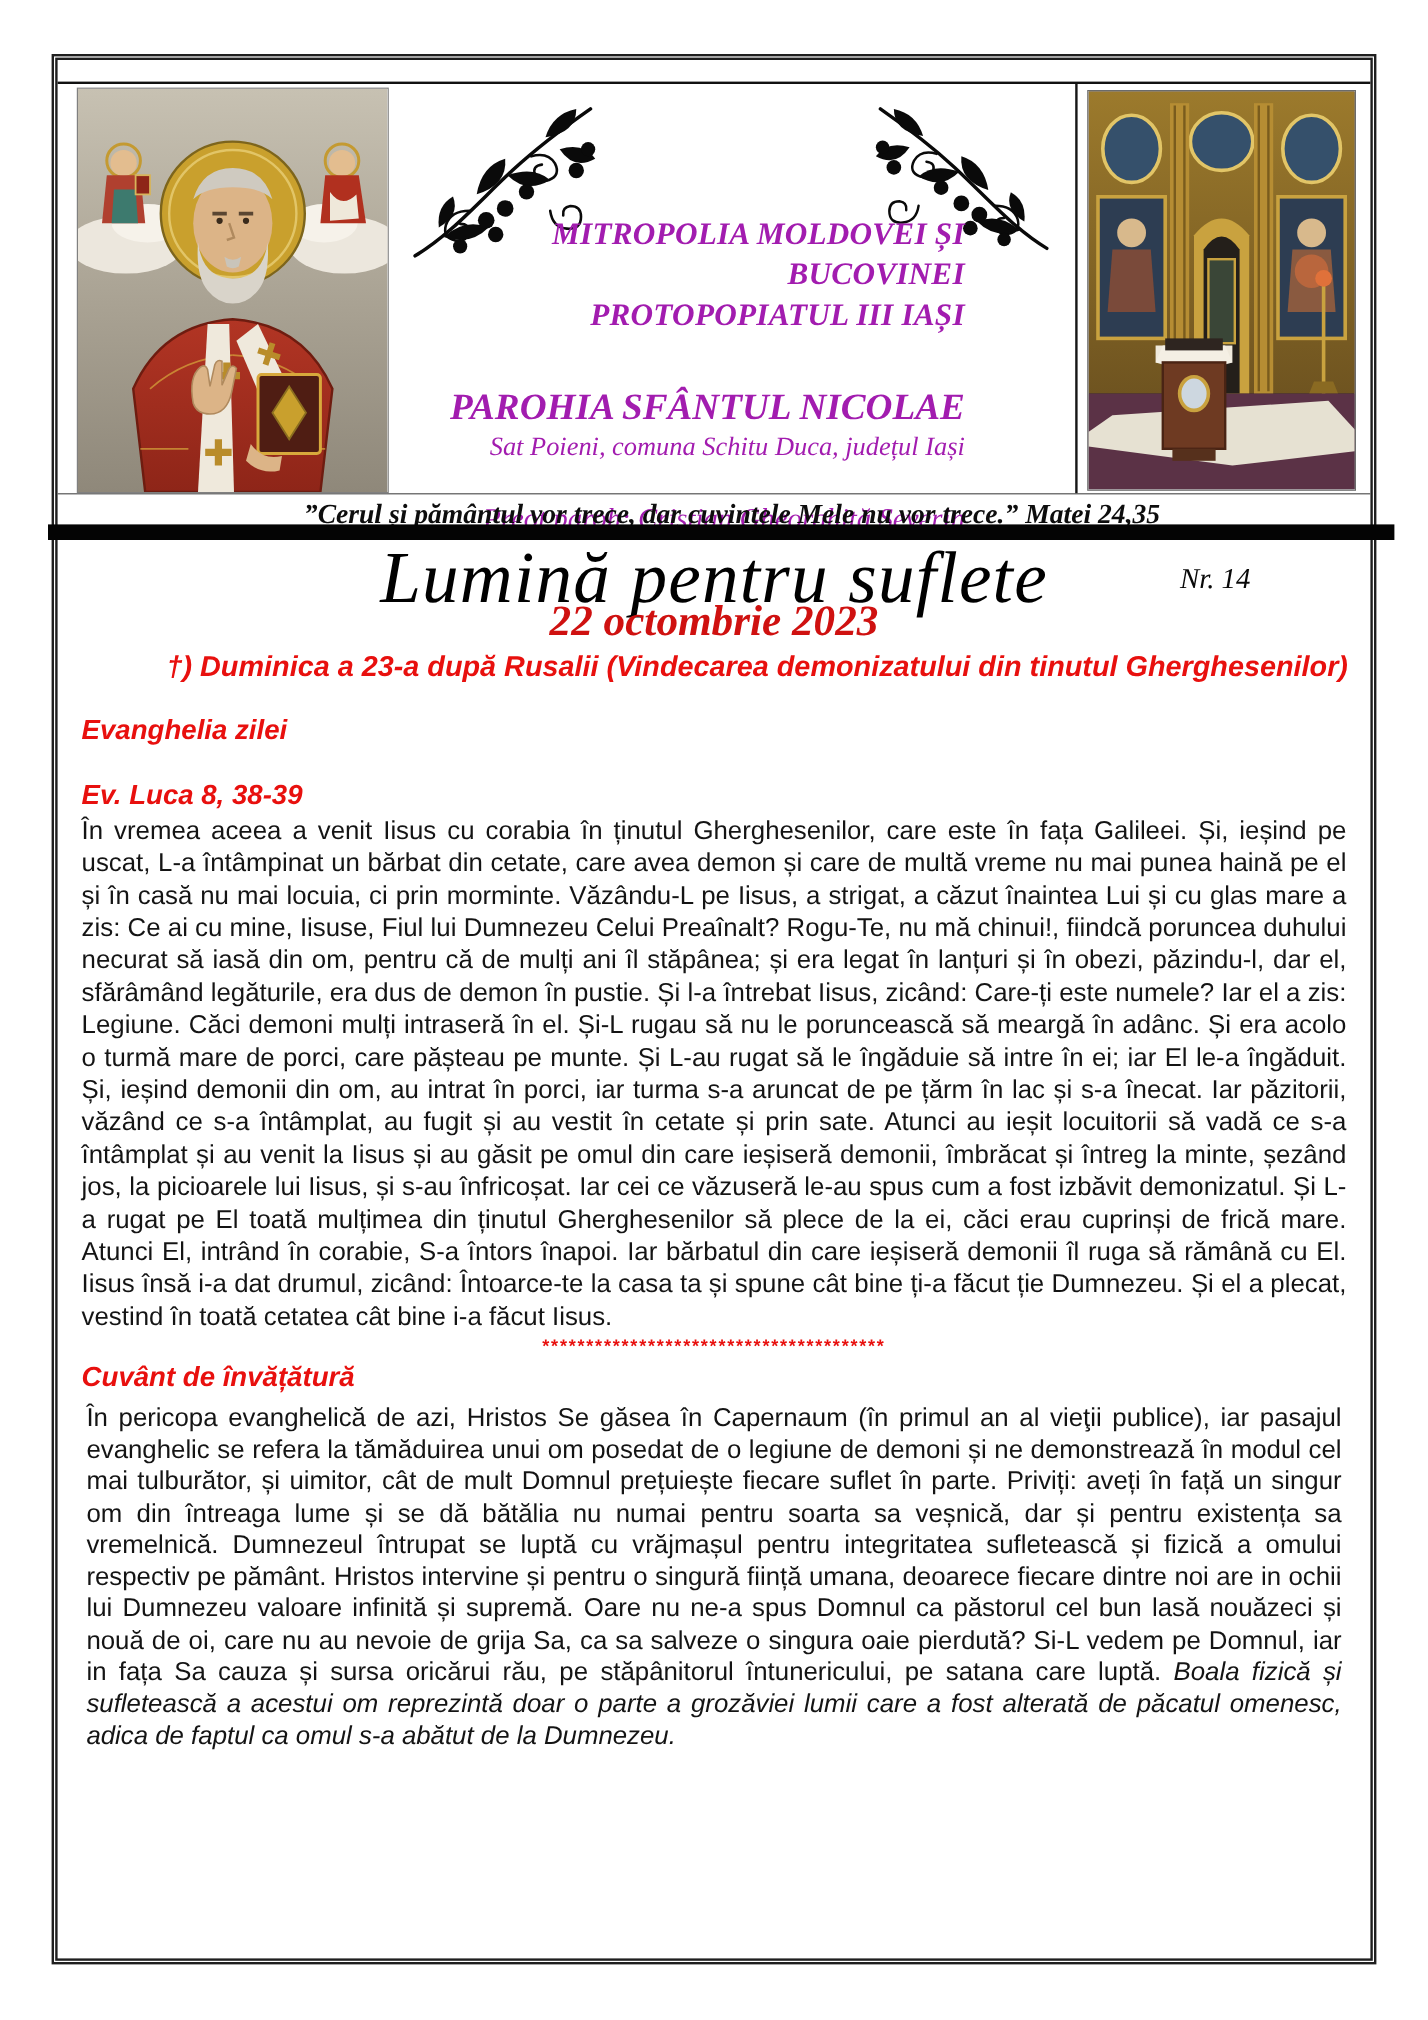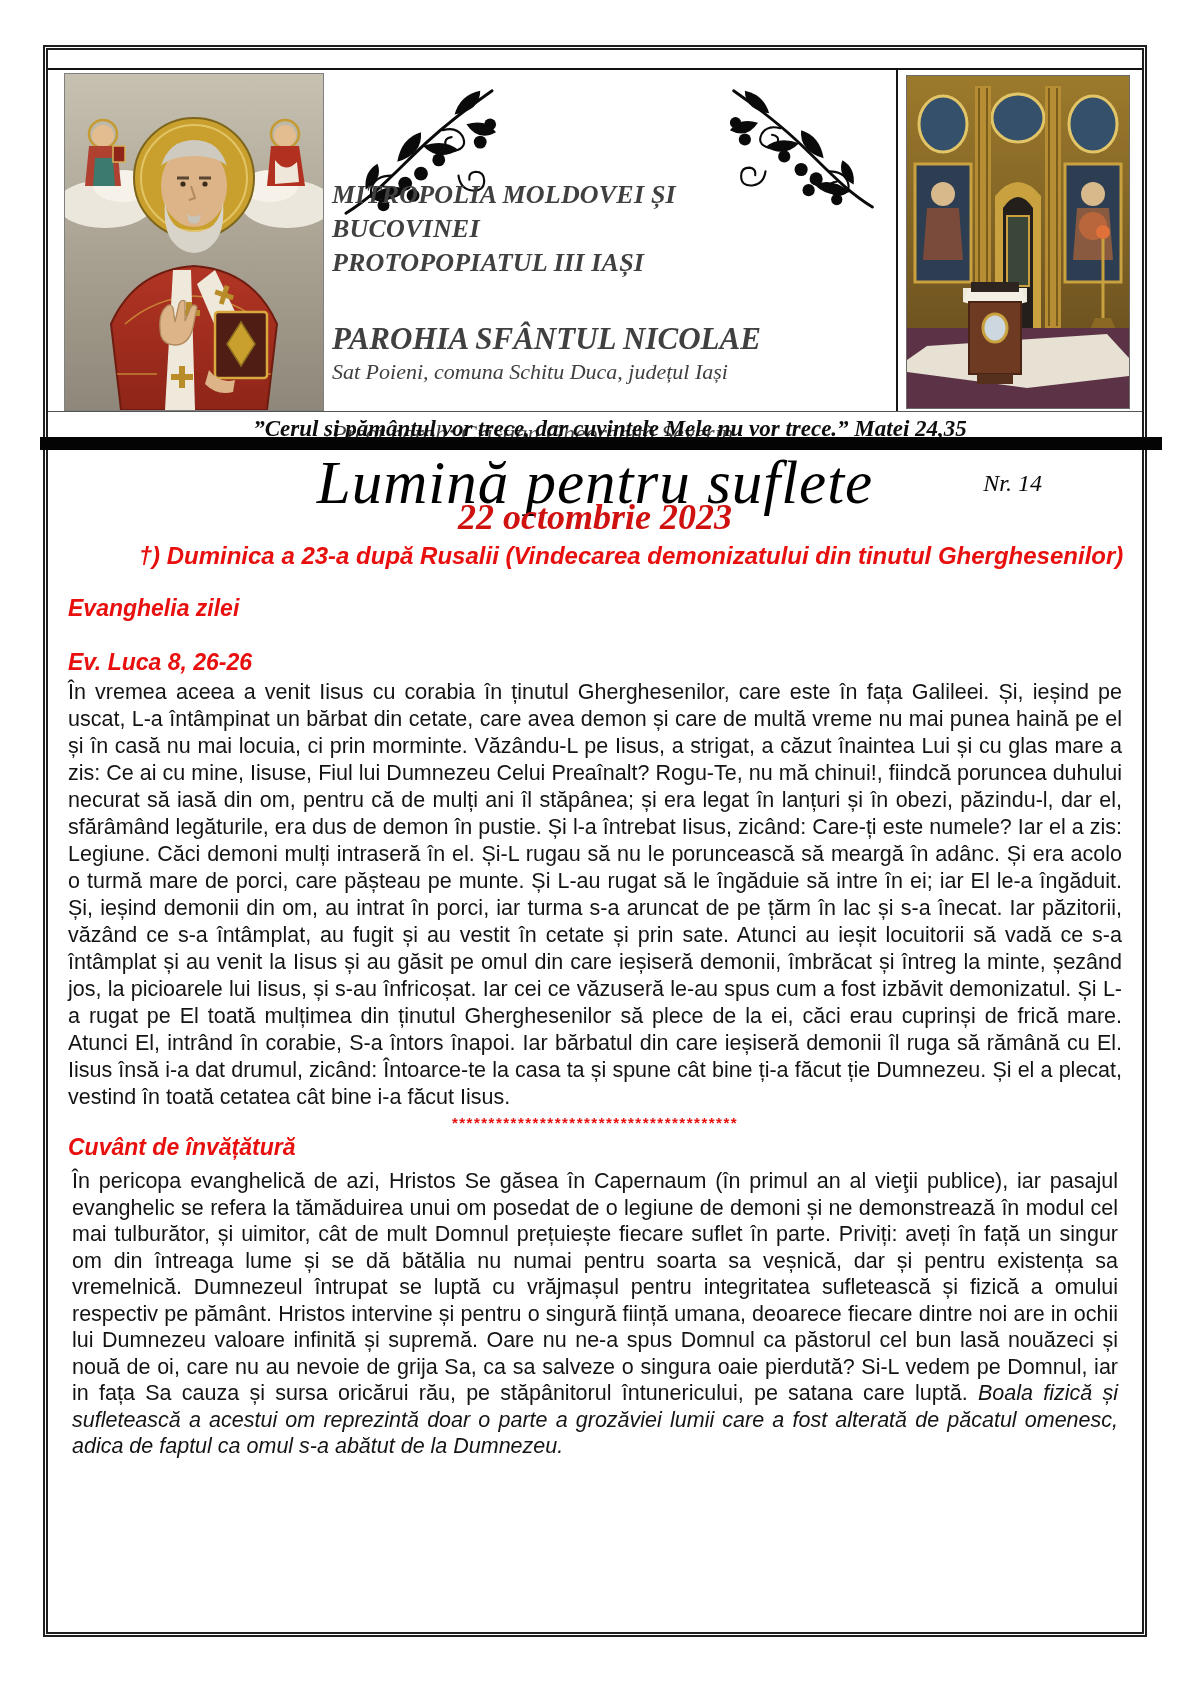--- a/index.html
+++ b/index.html
@@ -12,21 +12,21 @@
   .header{position:absolute;left:0;top:18px;width:1094px;height:344px;
           border-top:2px solid #111;border-bottom:1px solid #555;box-sizing:border-box;}
   .icon-left{position:absolute;left:16px;top:3px;width:258px;height:336px;border:1px solid #808080;overflow:hidden;}
   .center-cell{position:absolute;left:284px;top:0;width:562px;height:100%;}
   .cell-divider{position:absolute;left:848px;top:0;width:2px;height:100%;background:#161616;}
   .photo-right{position:absolute;left:858px;top:5px;width:222px;height:332px;border:1px solid #6b6b6b;overflow:hidden;}
 
   .ornament-left{position:absolute;left:8px;top:10px;width:158px;height:140px;}
   .ornament-right{position:absolute;right:16px;top:2px;width:150px;height:150px;}
 
-  .center-text{position:absolute;left:0;top:108px;width:472px;text-align:left;color:#404040;}
+  .center-text{position:absolute;left:0;top:108px;width:472px;text-align:right;color:#a21caf;}
   .org-line{font-style:italic;font-weight:bold;font-size:26px;line-height:34px;letter-spacing:.2px;}
   .parish{margin-top:42px;font-style:italic;font-weight:bold;font-size:31px;line-height:34px;}
   .address{margin-top:2px;font-style:italic;font-size:22px;line-height:28px;}
   .priest{margin-top:34px;font-style:italic;font-size:24px;}
 
   
   .quote{position:absolute;left:15px;top:366px;width:1094px;text-align:center;
          font-style:italic;font-weight:600;font-size:23px;color:#0d0d0d;}
   .black-bar{position:absolute;left:40px;top:437px;width:1122px;height:13px;background:#040404;}
 
@@ -253,21 +253,21 @@
     <div class="title-row">
       <span class="paper-title">Lumină pentru suflete</span>
       <span class="issue-no">Nr. 14</span>
     </div>
     <div class="date-line">22 octombrie 2023</div>
     <div class="sunday-line">†) Duminica a 23-a după Rusalii (Vindecarea demonizatului din tinutul Gherghesenilor)</div>
 
     <div class="content">
       <h3 class="red-h">Evanghelia zilei</h3>
       <div class="gap-lg"></div>
-      <h3 class="red-h">Ev. Luca 8, 26-26</h3>
+      <h3 class="red-h">Ev. Luca 8, 38-39</h3>
       <div class="gap-sm"></div>
       <p class="body-text">În vremea aceea a venit Iisus cu corabia în ținutul Gherghesenilor, care este în fața Galileei. Și, ieșind pe uscat, L-a întâmpinat un bărbat din cetate, care avea demon și care de multă vreme nu mai punea haină pe el și în casă nu mai locuia, ci prin morminte. Văzându-L pe Iisus, a strigat, a căzut înaintea Lui și cu glas mare a zis: Ce ai cu mine, Iisuse, Fiul lui Dumnezeu Celui Preaînalt? Rogu-Te, nu mă chinui!, fiindcă poruncea duhului necurat să iasă din om, pentru că de mulți ani îl stăpânea; și era legat în lanțuri și în obezi, păzindu-l, dar el, sfărâmând legăturile, era dus de demon în pustie. Și l-a întrebat Iisus, zicând: Care-ți este numele? Iar el a zis: Legiune. Căci demoni mulți intraseră în el. Și-L rugau să nu le poruncească să meargă în adânc. Și era acolo o turmă mare de porci, care pășteau pe munte. Și L-au rugat să le îngăduie să intre în ei; iar El le-a îngăduit. Și, ieșind demonii din om, au intrat în porci, iar turma s-a aruncat de pe țărm în lac și s-a înecat. Iar păzitorii, văzând ce s-a întâmplat, au fugit și au vestit în cetate și prin sate. Atunci au ieșit locuitorii să vadă ce s-a întâmplat și au venit la Iisus și au găsit pe omul din care ieșiseră demonii, îmbrăcat și întreg la minte, șezând jos, la picioarele lui Iisus, și s-au înfricoșat. Iar cei ce văzuseră le-au spus cum a fost izbăvit demonizatul. Și L-a rugat pe El toată mulțimea din ținutul Gherghesenilor să plece de la ei, căci erau cuprinși de frică mare. Atunci El, intrând în corabie, S-a întors înapoi. Iar bărbatul din care ieșiseră demonii îl ruga să rămână cu El. Iisus însă i-a dat drumul, zicând: Întoarce-te la casa ta și spune cât bine ți-a făcut ție Dumnezeu. Și el a plecat, vestind în toată cetatea cât bine i-a făcut Iisus.</p>
       <div class="separator">***************************************</div>
       <h3 class="red-h">Cuvânt de învățătură</h3>
       <div class="gap-sm"></div>
       <p class="teach"><span>În pericopa evanghelică de azi, Hristos Se găsea în Capernaum (în primul an al vieţii publice), iar pasajul evanghelic se refera la tămăduirea unui om posedat de o legiune de demoni și ne demonstrează în modul cel mai tulburător, și uimitor, cât de mult Domnul prețuiește fiecare suflet în parte. Priviți: aveți în față un singur om din întreaga lume și se dă bătălia nu numai pentru soarta sa veșnică, dar și pentru existența sa vremelnică. Dumnezeul întrupat se luptă cu vrăjmașul pentru integritatea sufletească și fizică a omului respectiv pe pământ. Hristos intervine și pentru o singură ființă umana, deoarece fiecare dintre noi are in ochii lui Dumnezeu valoare infinită și supremă. Oare nu ne-a spus Domnul ca păstorul cel bun lasă nouăzeci și nouă de oi, care nu au nevoie de grija Sa, ca sa salveze o singura oaie pierdută? Si-L vedem pe Domnul, iar in fața Sa cauza și sursa oricărui rău, pe stăpânitorul întunericului, pe satana care luptă. </span><span class="italic-span">Boala fizică și sufletească a acestui om reprezintă doar o parte a grozăviei lumii care a fost alterată de păcatul omenesc, adica de faptul ca omul s-a abătut de la Dumnezeu.</span></p>
     </div>
   </div>
 
   <div class="black-bar"></div>

